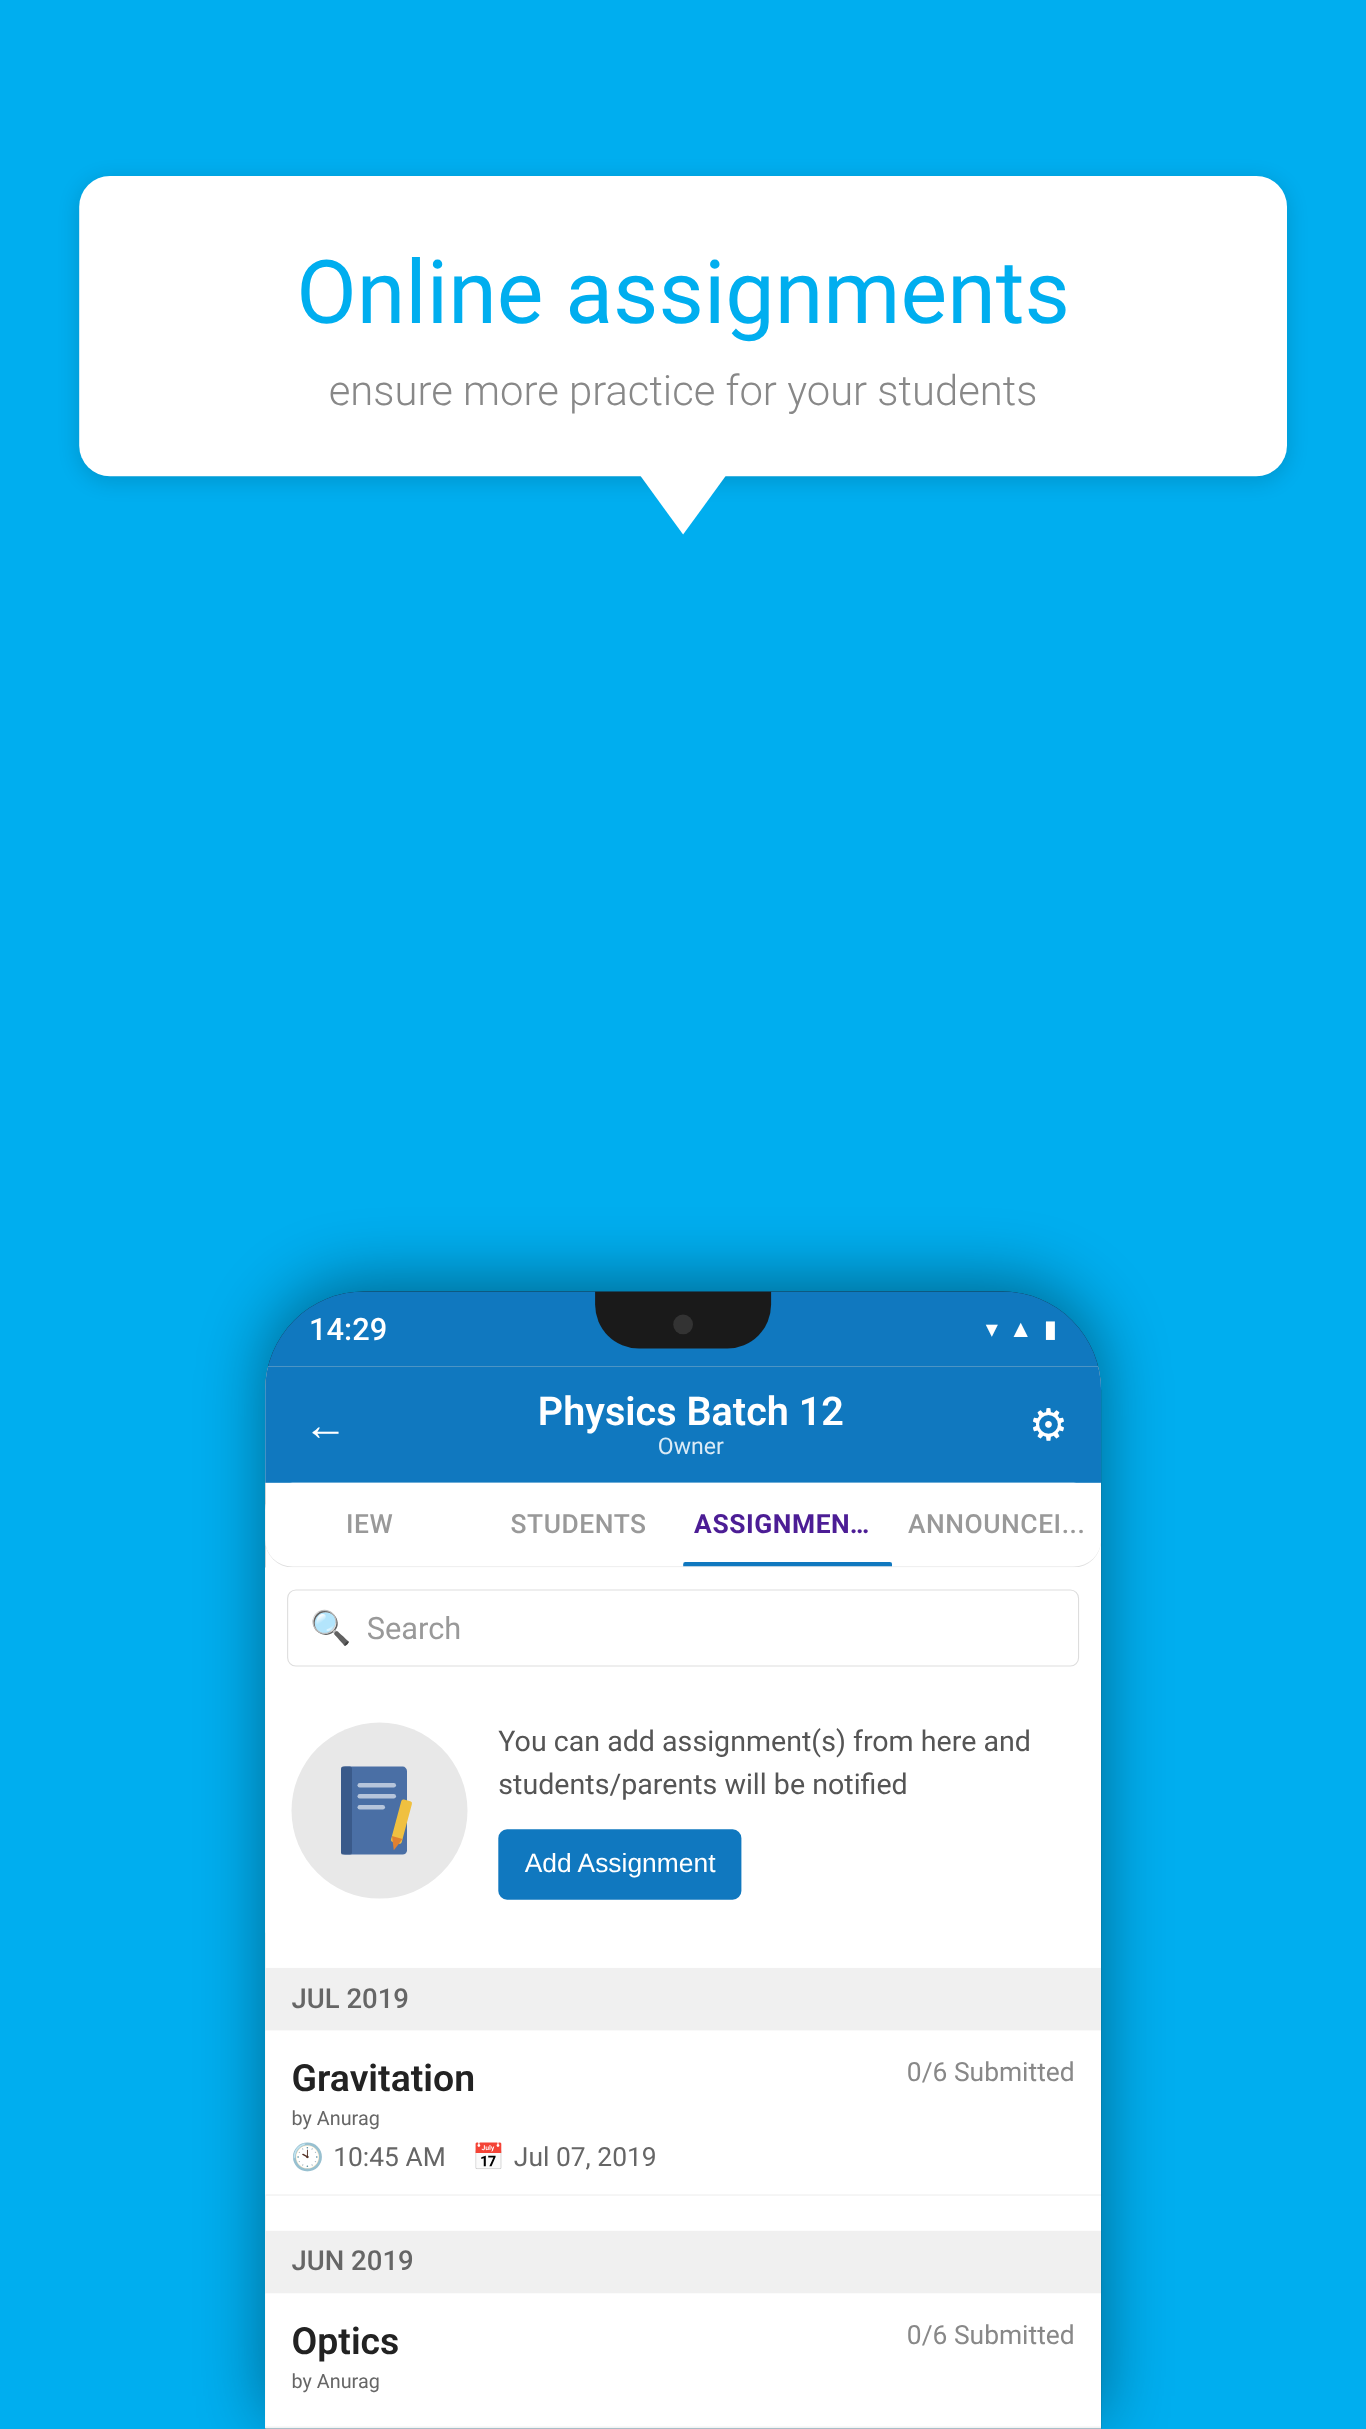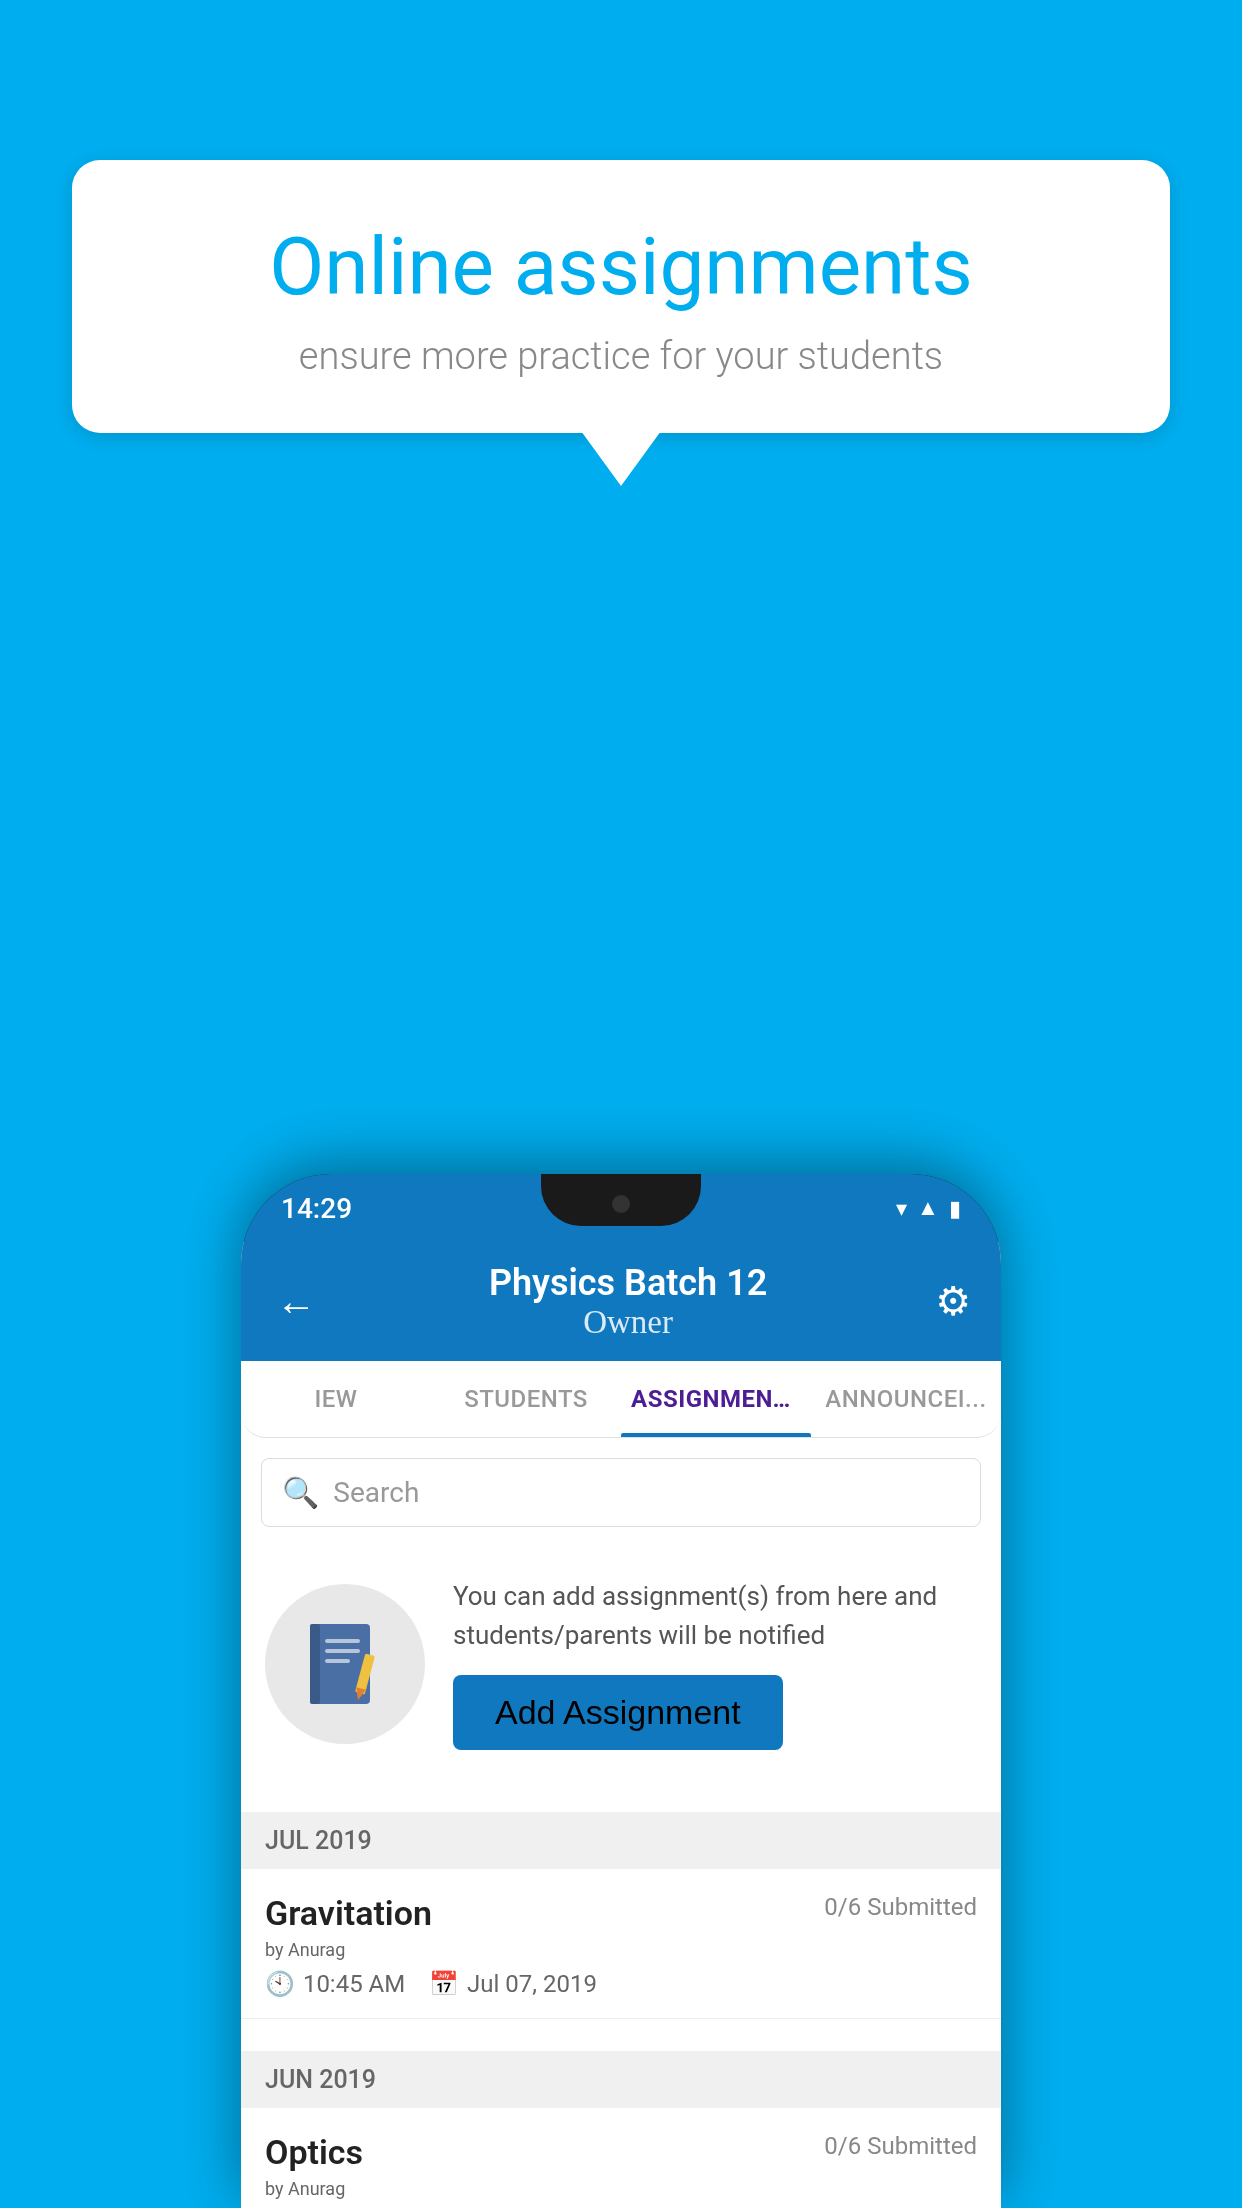--- a/index.html
+++ b/index.html
@@ -151,22 +151,21 @@
     }
 
     .header-title-group .title {
       color: white;
       font-size: 36px;
       font-weight: 600;
     }
 
     .header-title-group .subtitle {
       color: rgba(255,255,255,0.85);
-      font-size: 33px;
-      font-family: Liberation Serif, serif;
+      font-size: 21px;
     }
 
     .gear-btn {
       color: white;
       font-size: 40px;
       cursor: pointer;
     }
 
     
     .tabs-bar {
@@ -273,25 +272,25 @@
 
     .info-card-text p {
       color: #555;
       font-size: 26px;
       line-height: 1.5;
       margin-bottom: 20px;
     }
 
     .add-assignment-btn {
       background: #1078BF;
-      color: #000000;
+      color: #ffffff;
       border: none;
       border-radius: 8px;
-      padding: 18px 42px;
-      font-size: 34px;
+      padding: 18px 24px;
+      font-size: 24px;
       font-weight: 500;
       cursor: pointer;
     }
 
     
     .section-header {
       background: #f0f0f0;
       padding: 14px 24px;
       font-size: 25px;
       color: #666;

